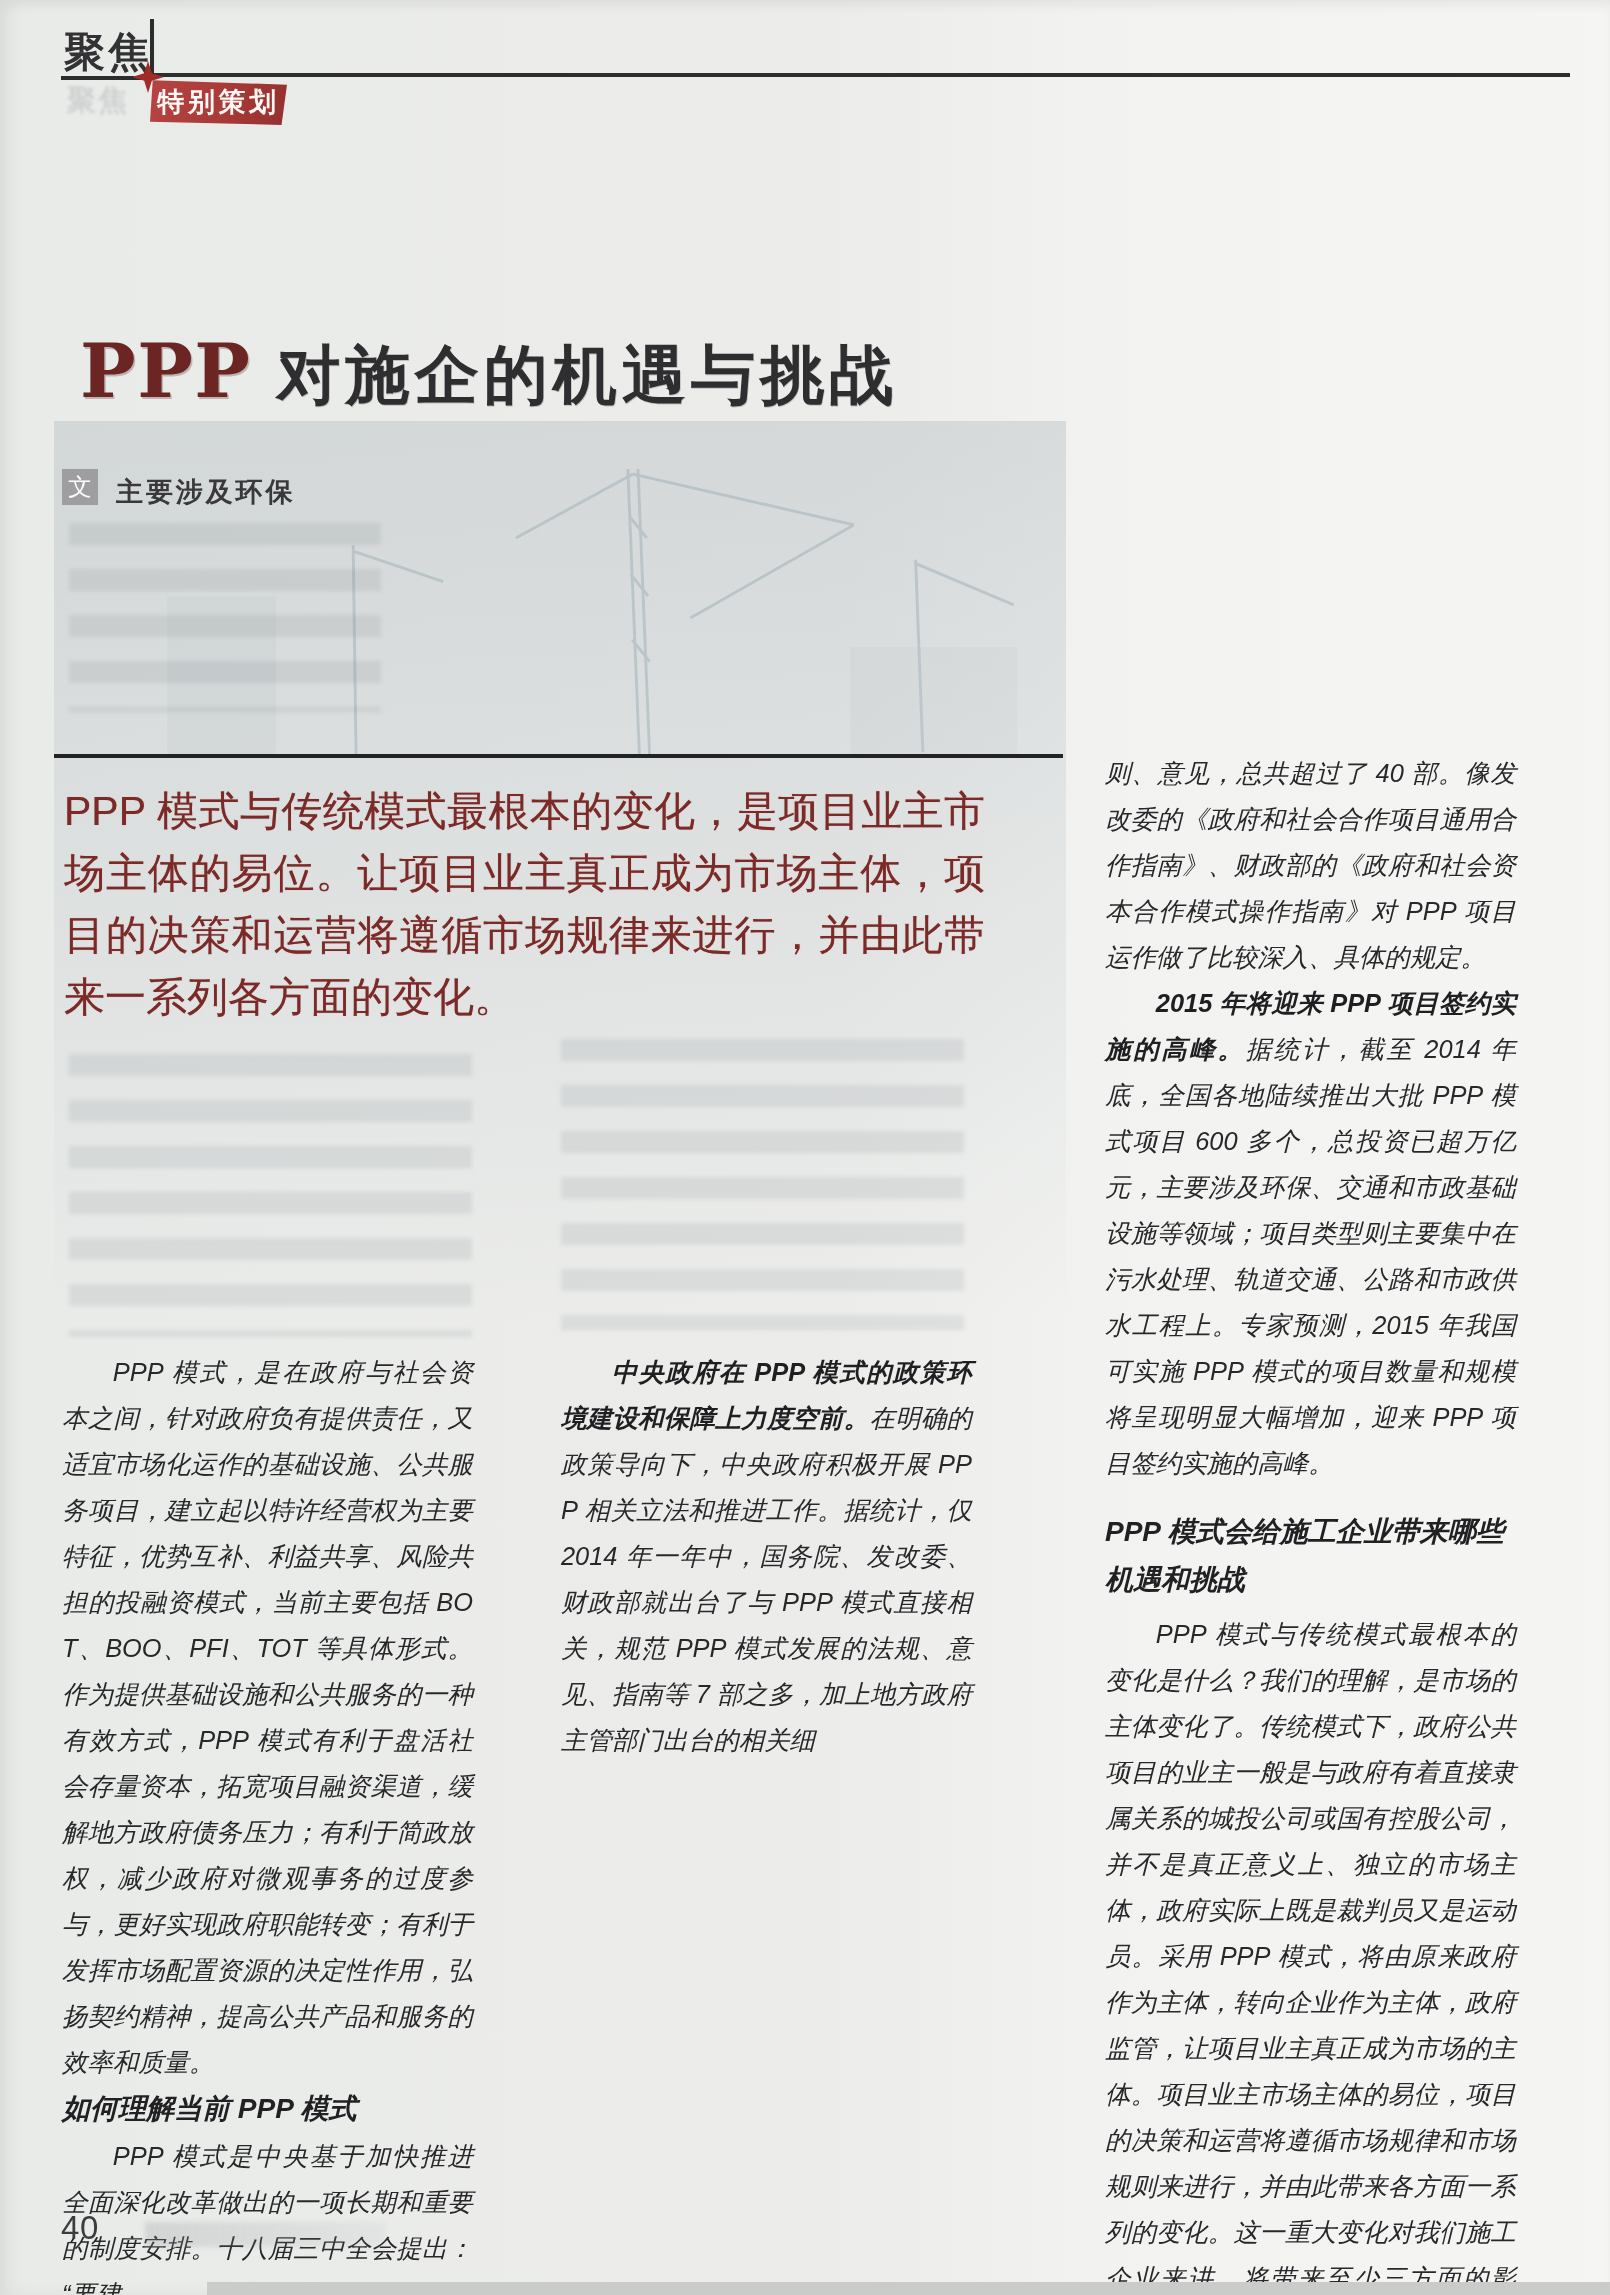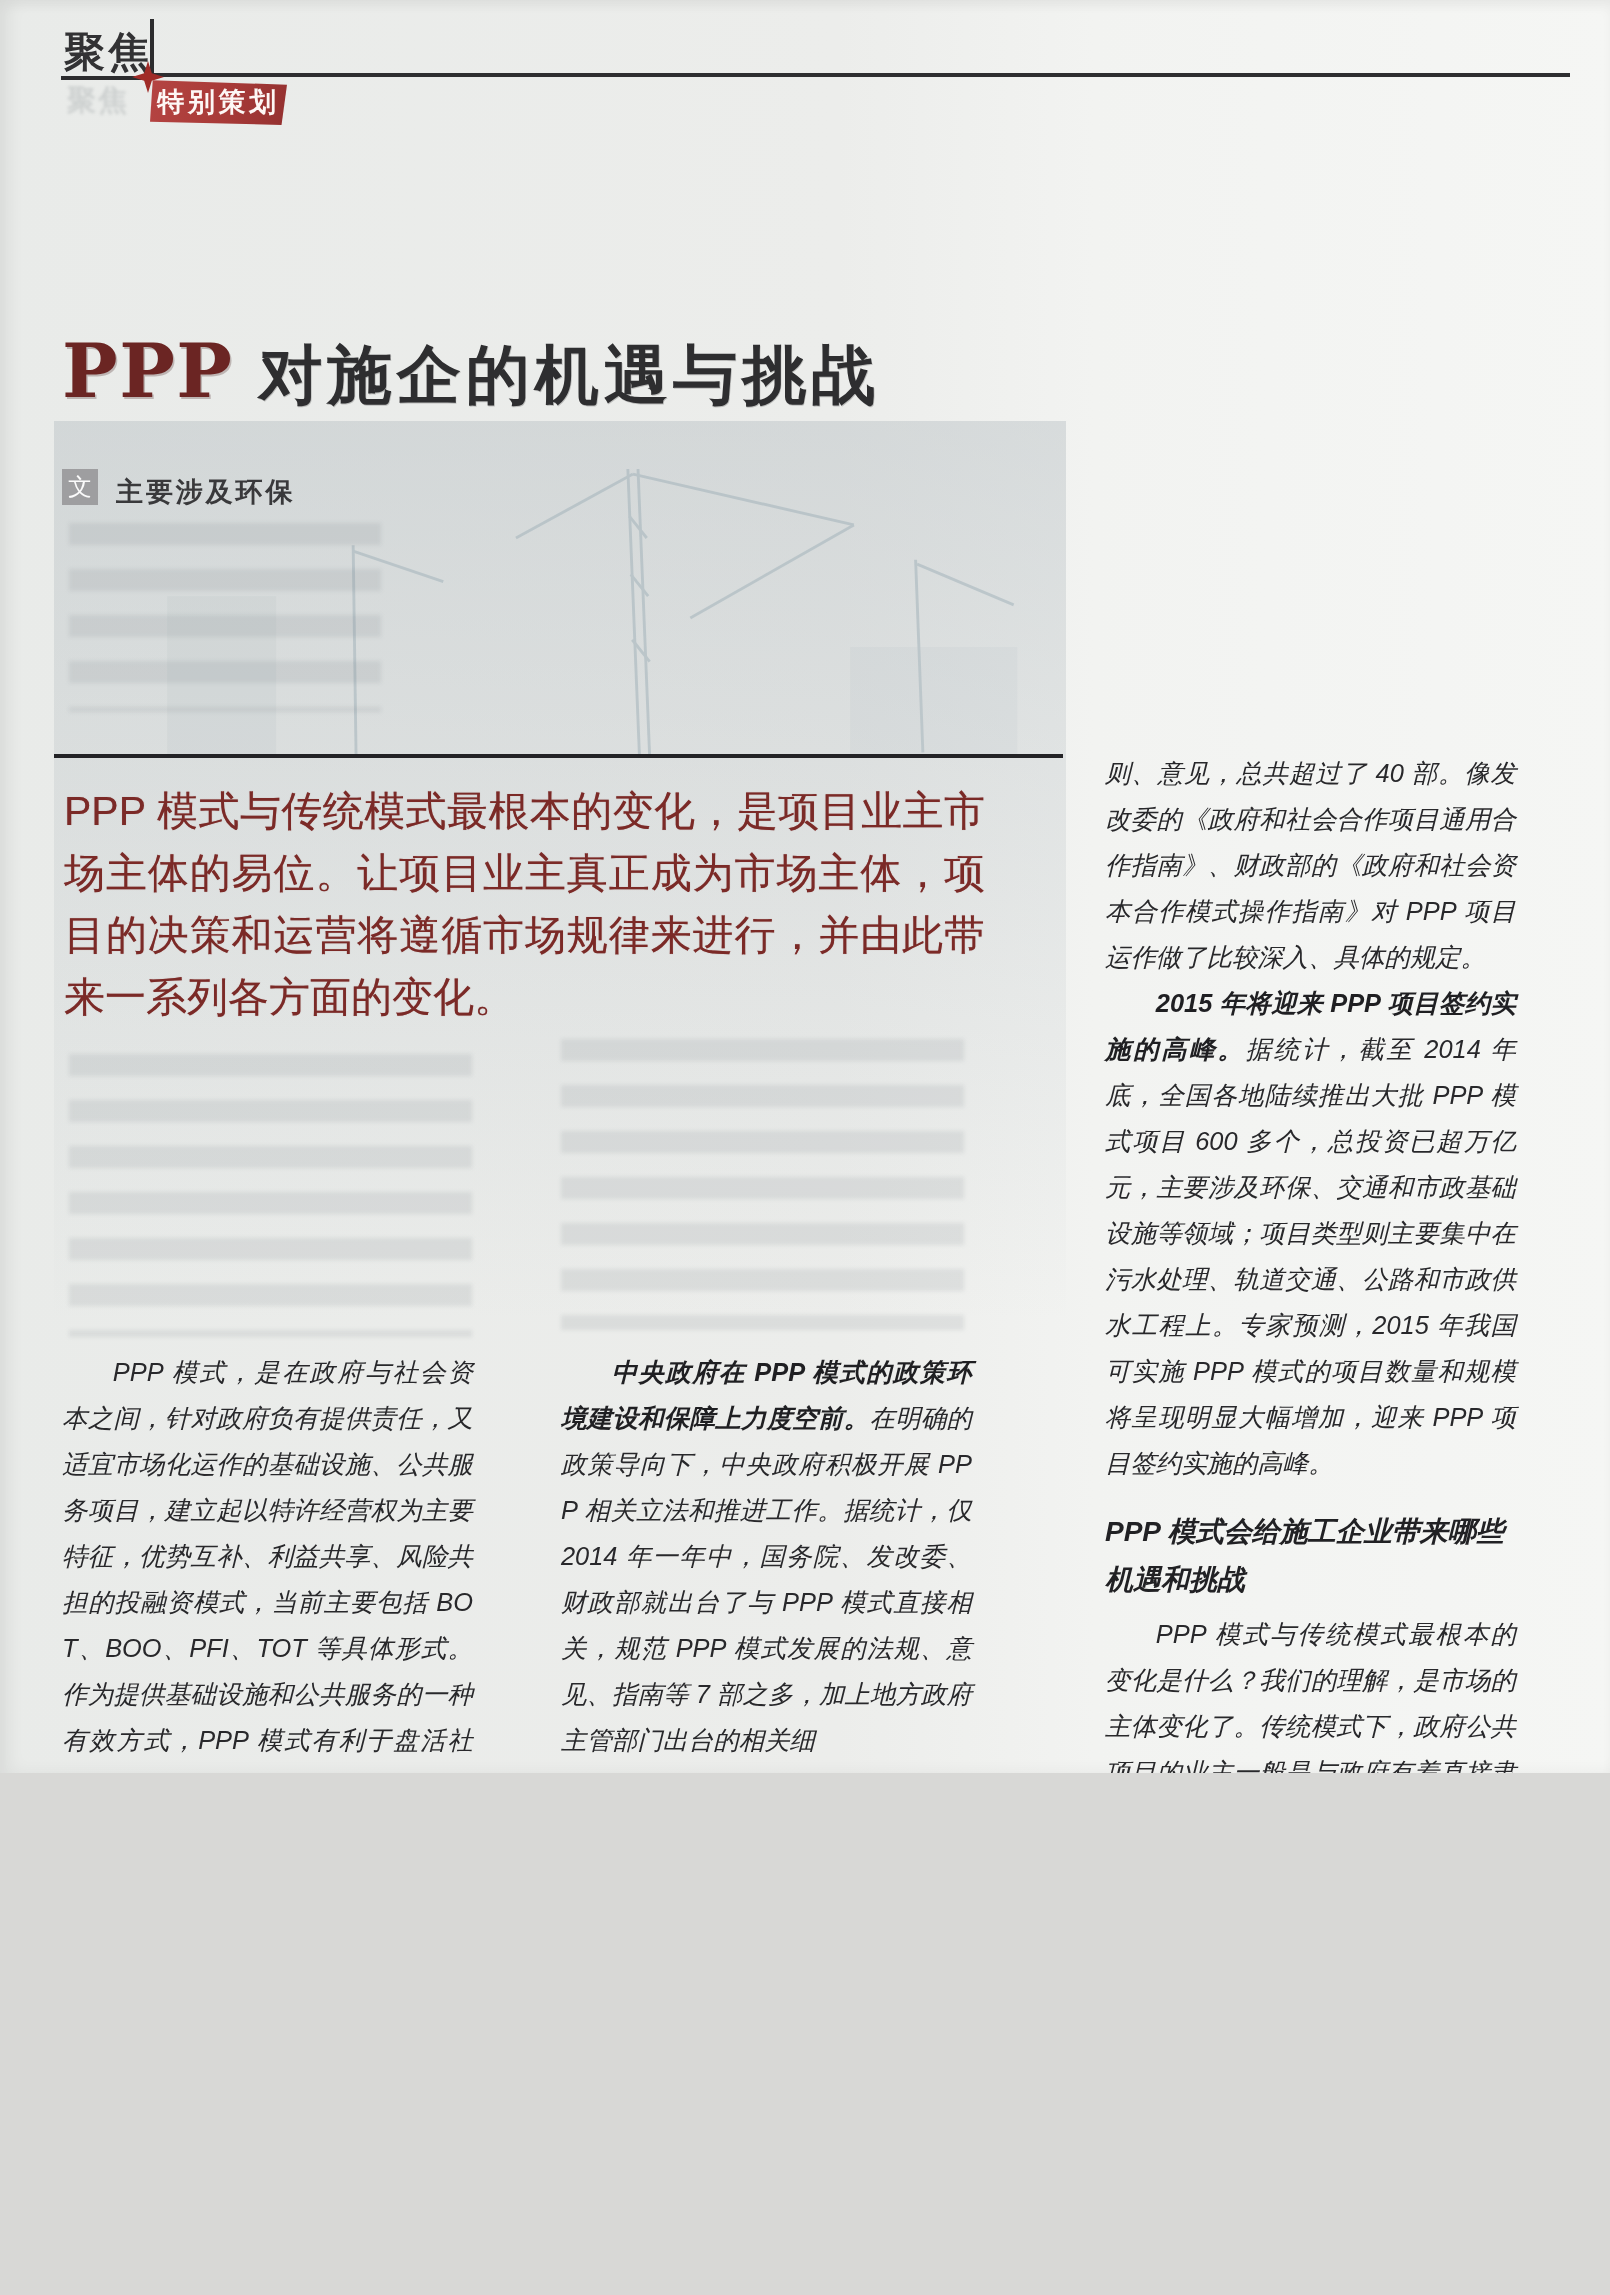--- a/index.html
+++ b/index.html
@@ -1,18 +1,18 @@
 <!DOCTYPE html>
 <html lang="zh" style="font-size:11.6px"><head>
 <meta charset="utf-8">
 <style>
   html,body{margin:0;padding:0;background:#d8d8d6;}
   .page{
     position:relative;
-    width:1610px;height:1773px;
+    width:1610px;height:2295px;
     margin:0 auto;
     background:linear-gradient(90deg,#e9ebe9 0%,#ecedeb 52%,#f2f3f1 68%,#f5f6f4 100%);
     font-family:"Liberation Sans","DejaVu Sans",sans-serif;
     color:#27272a;
     overflow:hidden;
     box-shadow:inset 10.2px 0 16px rgba(0,0,0,.05), inset 0 7.3px 10.2px rgba(0,0,0,.03);
   }
   .abs{position:absolute;}
 
   
@@ -23,21 +23,21 @@
   .header-rule{left:150px;top:73px;width:1420px;height:3.6px;background:#2e2e30;}
   .star{left:132px;top:61px;width:32px;height:32px;background:#a02b27;
         clip-path:polygon(50% 0,62% 38%,100% 50%,62% 62%,50% 100%,38% 62%,0 50%,38% 38%);}
   .badge{left:150px;top:77px;width:137px;height:48px;
          background:linear-gradient(100deg,#b54442 0%,#a83a38 55%,#943130 100%);
          clip-path:polygon(2% 7%,100% 16%,96% 100%,0% 93%);
          display:flex;align-items:center;justify-content:center;}
   .badge span{color:#fdf7f5;font-size:27px;font-weight:700;letter-spacing:3.6px;padding-top:2.9px;}
 
   
-  .title{left:62px;top:328px;white-space:nowrap;}
+  .title{left:80px;top:328px;white-space:nowrap;}
   .title .ppp{font-family:"DejaVu Serif","Liberation Serif",serif;font-weight:900;font-size:74px;
               color:#6b2523;letter-spacing:1.5px;text-shadow:1.5px 1.5px 0 rgba(60,20,18,.25);}
   .title .zh{font-size:64px;font-weight:700;color:#2e2e30;letter-spacing:5.1px;margin-left:25px;
              text-shadow:0.7px 0.7px 0 rgba(0,0,0,.2);}
   .byline-box{left:62px;top:469px;width:36px;height:36px;background:#9e9ea0;color:#fbfbfb;
               font-size:24px;display:flex;align-items:center;justify-content:center;}
   .byline-name{left:116px;top:474px;font-size:27px;font-weight:700;color:#39393b;letter-spacing:2.9px;}
 
   
   .photo-wash{left:54px;top:421px;width:1012px;height:937px;

